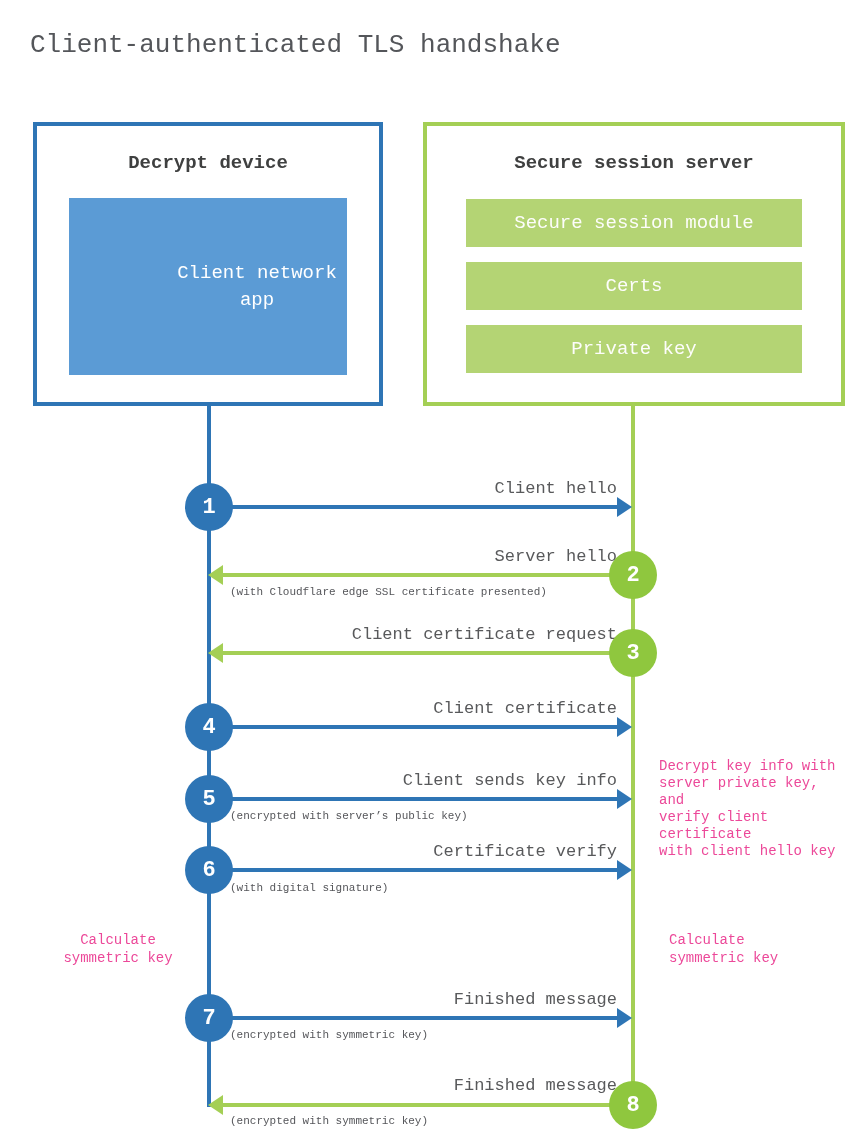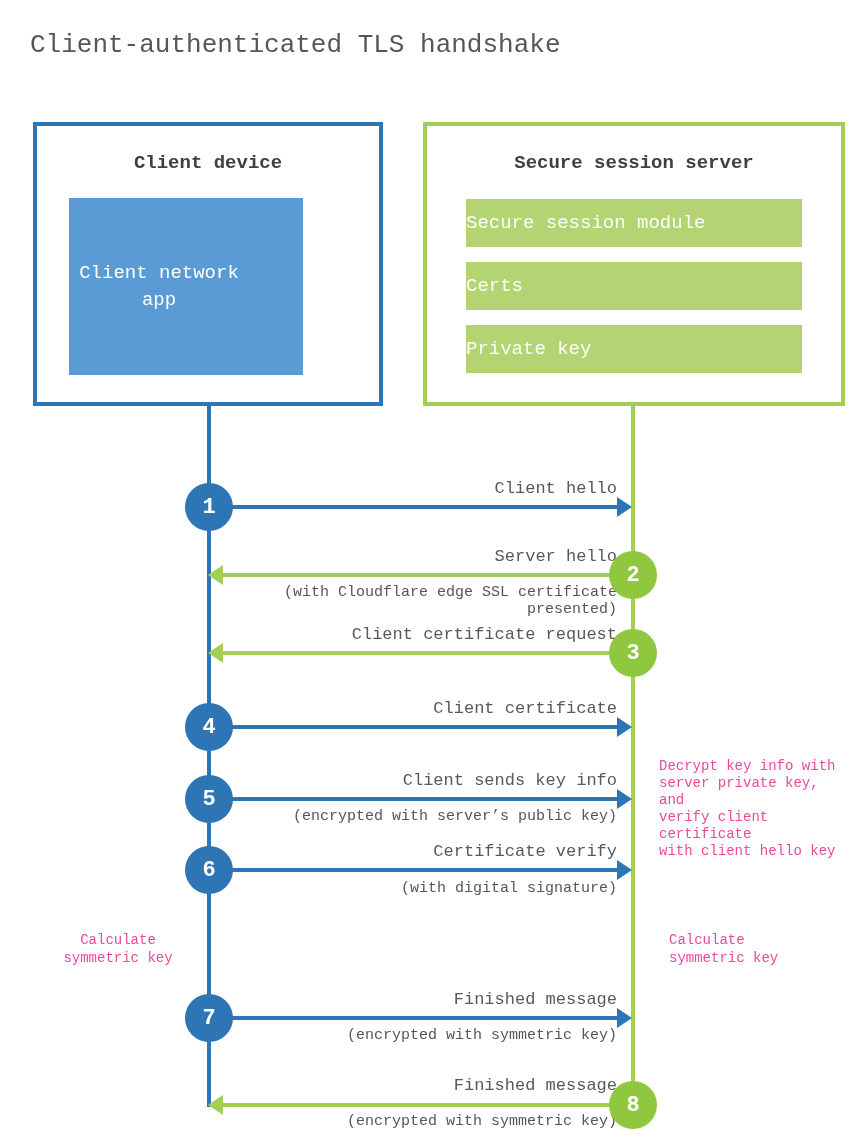--- a/index.html
+++ b/index.html
@@ -21,29 +21,29 @@
 
   
   .device-box{box-sizing:border-box;background:#fff;}
   #client-box{left:33px;top:110px;width:350px;height:284px;border:4px solid #2e75b5;}
   #server-box{left:423px;top:110px;width:422px;height:284px;border:4px solid #a4cf55;}
   .box-title{
     position:absolute;left:0;top:26px;width:100%;
     text-align:center;font-size:19px;font-weight:700;color:#3f4040;
   }
   #client-app-box{
-    left:69px;top:186px;width:234px;height:177px;background:#5b9bd5;
-    display:flex;align-items:center;justify-content:flex-start;
+    left:69px;top:186px;width:278px;height:177px;background:#5b9bd5;
+    display:flex;align-items:center;justify-content:flex-end;
   }
   #client-app-box .inner-label{
     width:180px;text-align:center;color:#ffffff;font-size:19px;line-height:27px;
   }
   .server-bar{
     left:466px;width:336px;height:48px;background:#b4d474;
-    display:flex;align-items:center;justify-content:flex-start;
+    display:flex;align-items:center;justify-content:center;
     color:#fdfdfb;font-size:19px;
   }
   #server-bar-0{top:187px;}
   #server-bar-1{top:250px;}
   #server-bar-2{top:313px;}
 
   
   .lifeline{width:4px;top:394px;height:701px;}
   #client-lifeline{left:207px;background:#2e75b5;}
   #server-lifeline{left:631px;background:#a4cf55;}
@@ -71,40 +71,40 @@
     border-top:10px solid transparent;border-bottom:10px solid transparent;
     border-right:15px solid #a4cf55;
   }
 
   
   .msg-label{
     left:230px;width:387px;text-align:right;
     font-size:17px;color:#58595b;line-height:20px;
   }
   .msg-sub{
-    left:230px;width:387px;text-align:right;
-    font-size:15px;color:#55565a;line-height:17px;
+    left:230px;width:387px;text-align:left;
+    font-size:11px;color:#55565a;line-height:17px;
   }
 
   
   .side-note{font-size:14px;color:#ec4899;line-height:17.5px;}
   .side-note span{display:block;}
   #calc-left{left:42px;top:920px;width:152px;text-align:center;}
   #calc-right{left:669px;top:920px;width:160px;text-align:left;}
   #decrypt-note{left:659px;top:746px;width:180px;text-align:left;line-height:17px;}
 </style>
 </head>
 <body>
 
 <div id="canvas">
 
   <div id="page-title" class="abs">Client-authenticated TLS handshake</div>
 
   <div id="client-box" class="abs device-box">
-    <div class="box-title">Client device</div>
+    <div class="box-title">Decrypt device</div>
   </div>
   <div id="client-app-box" class="abs">
     <div class="inner-label">Client network app</div>
   </div>
 
   <div id="server-box" class="abs device-box">
     <div class="box-title">Secure session server</div>
   </div>
   <div id="server-bar-0" class="abs server-bar">
     <span>Secure session module</span>

